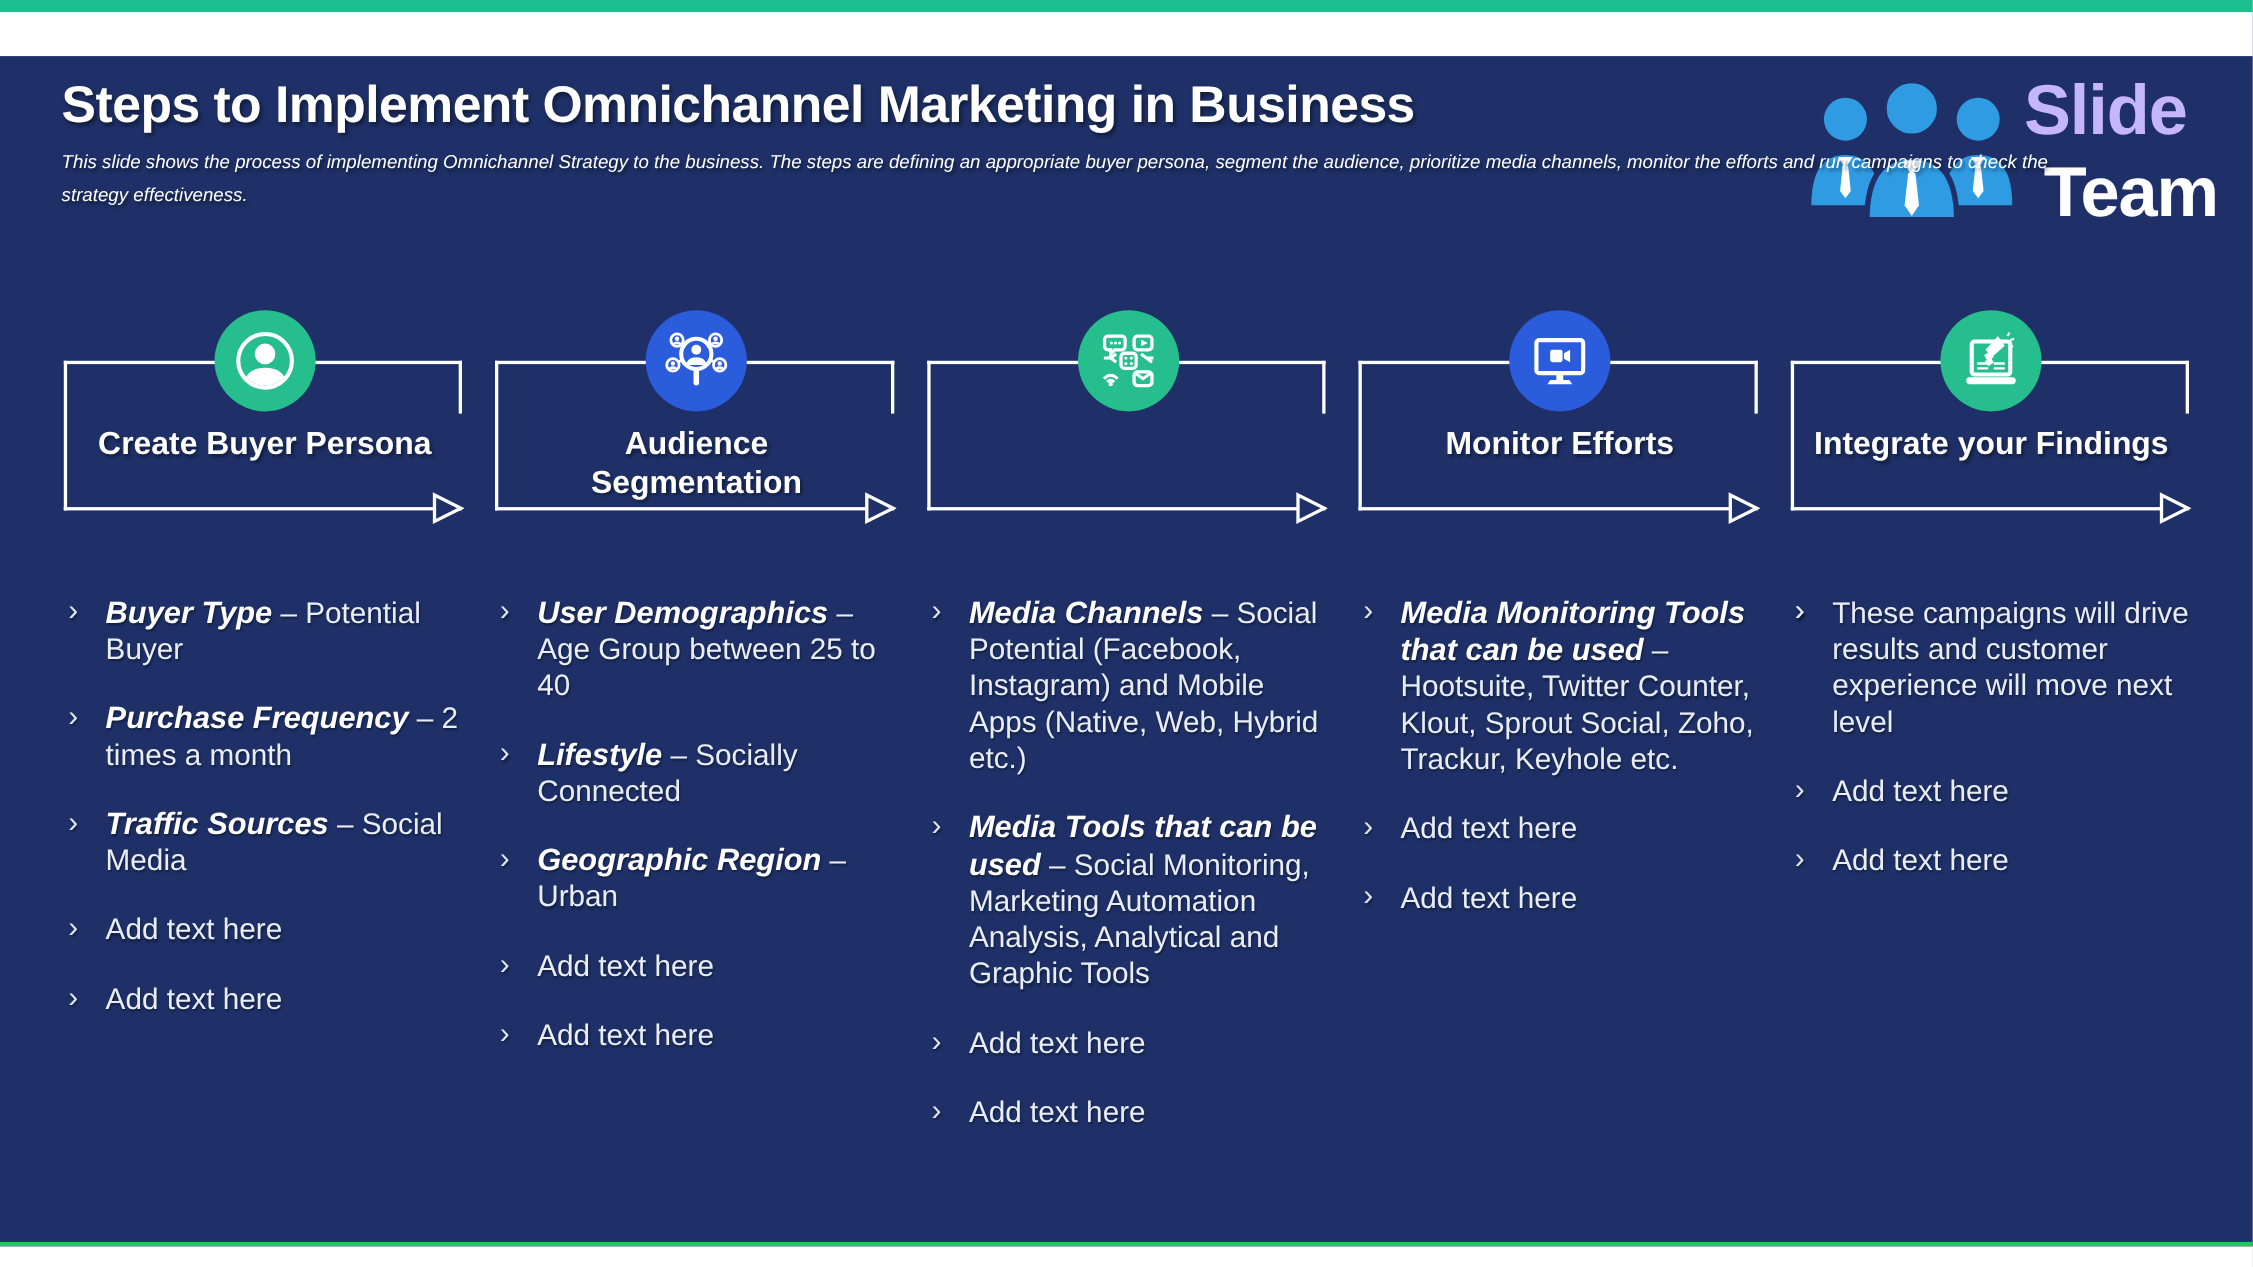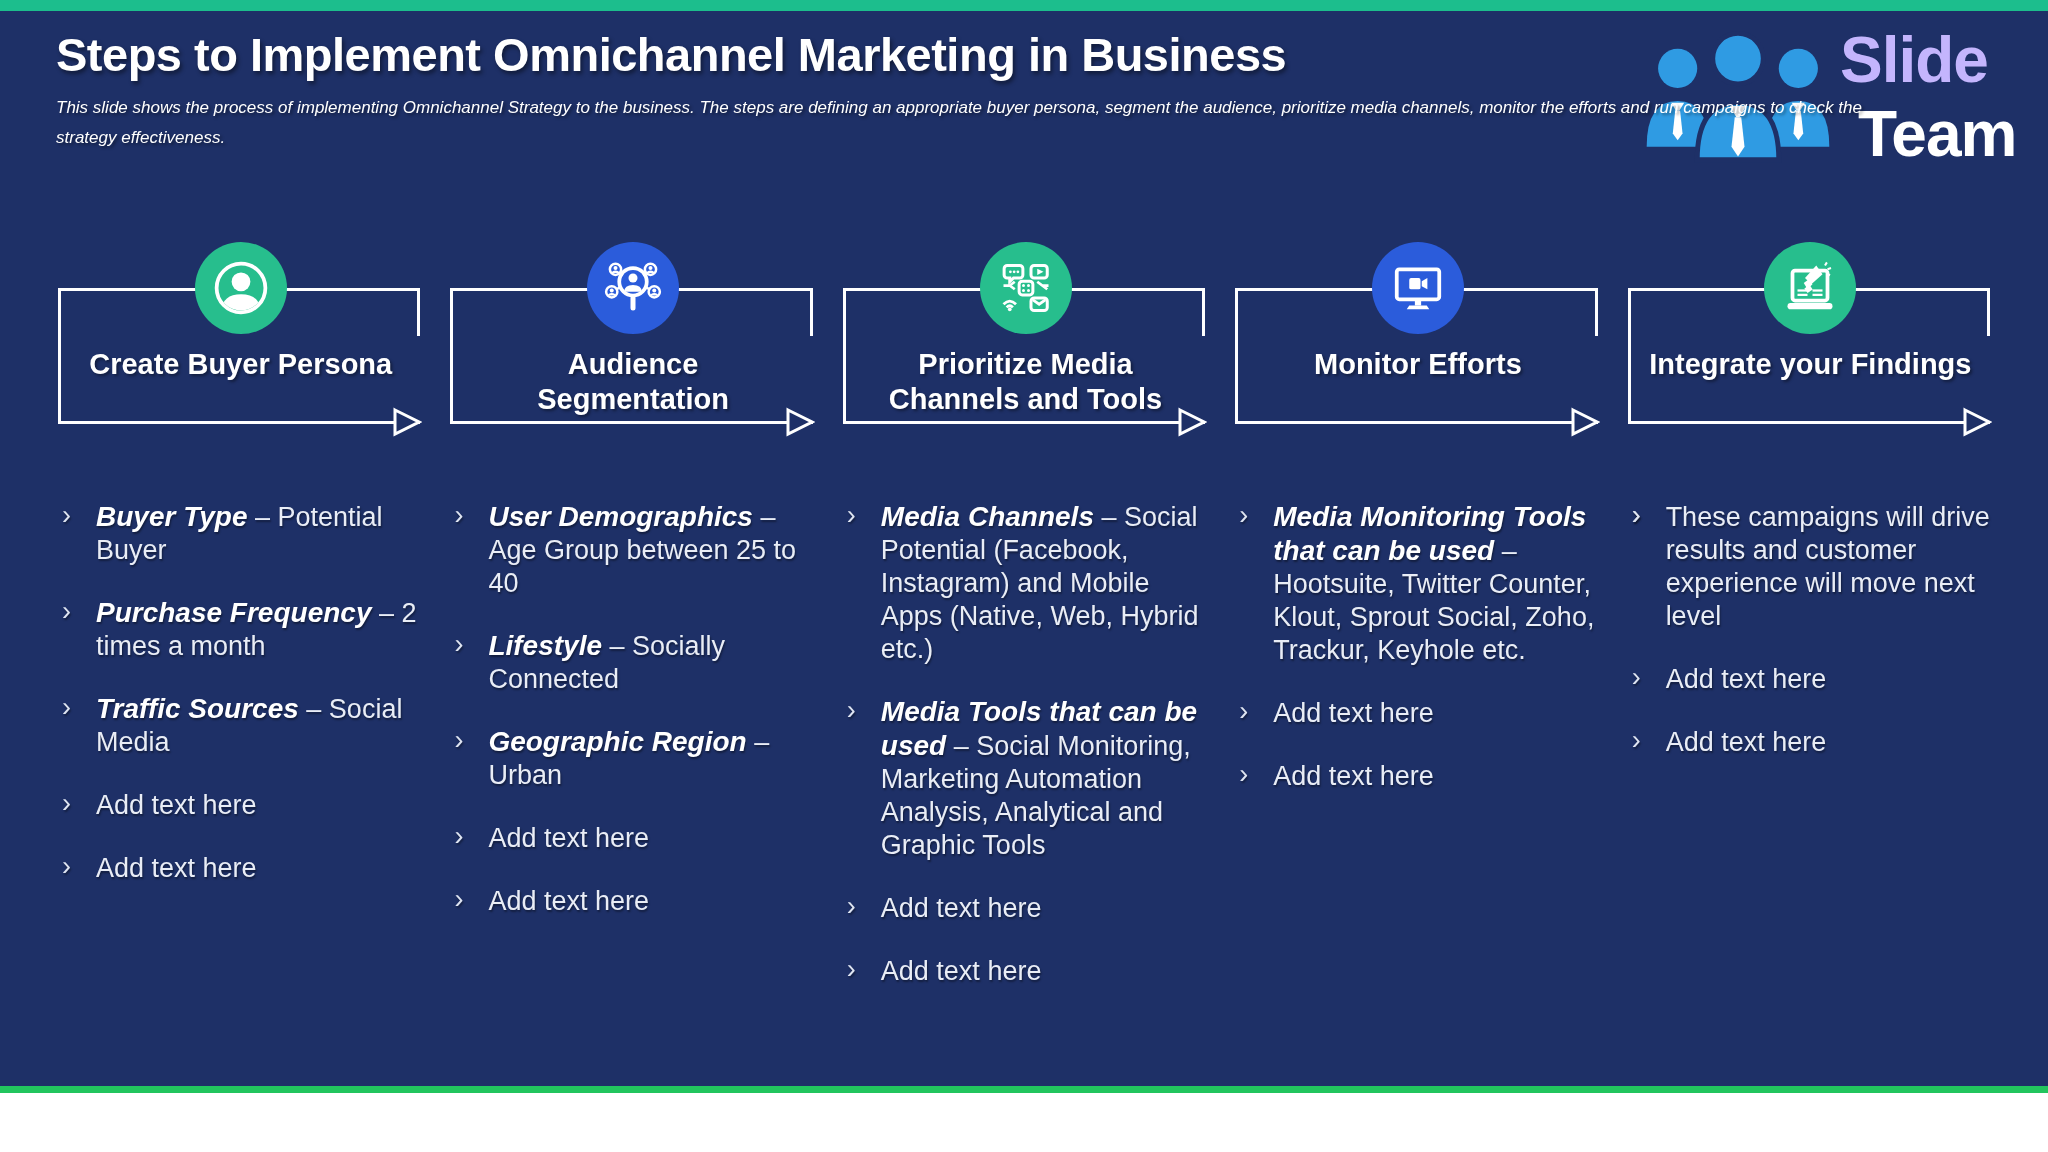--- a/index.html
+++ b/index.html
@@ -8,22 +8,23 @@
     font-family:"Liberation Sans", sans-serif;
     background:#ffffff;
     position:relative;
     overflow:hidden;
   }
   .top-bar { width:100%; height:11px; background:#1cbe8d; }
   .slide {
     position:relative;
     width:100%; height:1082px;
     background:#1e3067;
-    border-bottom:7px solid #22c55e;
+    border-bottom:4px solid #22c55e;
     color:#ffffff;
+    margin-top:40px;
   }
   .footer { width:100%; height:57px; background:#ffffff; }
 
   
   .page-title {
     position:absolute; left:56px; top:16px; z-index:2;
     font-size:47px; font-weight:bold; letter-spacing:-0.5px;
     text-shadow:2px 3px 4px rgba(0,0,0,.45);
     white-space:nowrap;
   }
@@ -242,21 +243,20 @@
             </g>
             <g fill="none" stroke="#fff" stroke-width="2.2">
               <path d="M6 37 Q11 32 16 37"></path>
               <path d="M8.5 39.5 Q11 37 13.5 39.5"></path>
               <path d="M29.5 33.5 l5 3.5 5,-3.5"></path>
               <path d="M6 22 h5 m0 0 l4 -3 m-4 3 l4 3"></path>
               <path d="M42 22 h-5 m0 0 l-4 -3 m4 3 l4 3"></path>
             </g>
           </svg>
         </div>
-        <div class="step-title">Prioritize Media Channels and Tools</div>
         <svg class="flow-arrow" width="30" height="30" viewBox="0 0 30 30">
           <polygon points="3,3 27,15 3,27" fill="#1e3067" stroke="#fff" stroke-width="3"></polygon>
         </svg>
       </div>
       <ul class="bullets">
         <li><span class="marker">›</span><span class="head">Media Channels</span><span> – Social Potential (Facebook, Instagram) and Mobile Apps (Native, Web, Hybrid etc.)</span></li>
         <li><span class="marker">›</span><span class="head">Media Tools that can be used</span><span> – Social Monitoring, Marketing Automation Analysis, Analytical and Graphic Tools</span></li>
         <li><span class="marker">›</span><span class="head"></span><span>Add text here</span></li>
         <li><span class="marker">›</span><span class="head"></span><span>Add text here</span></li>
       </ul>

